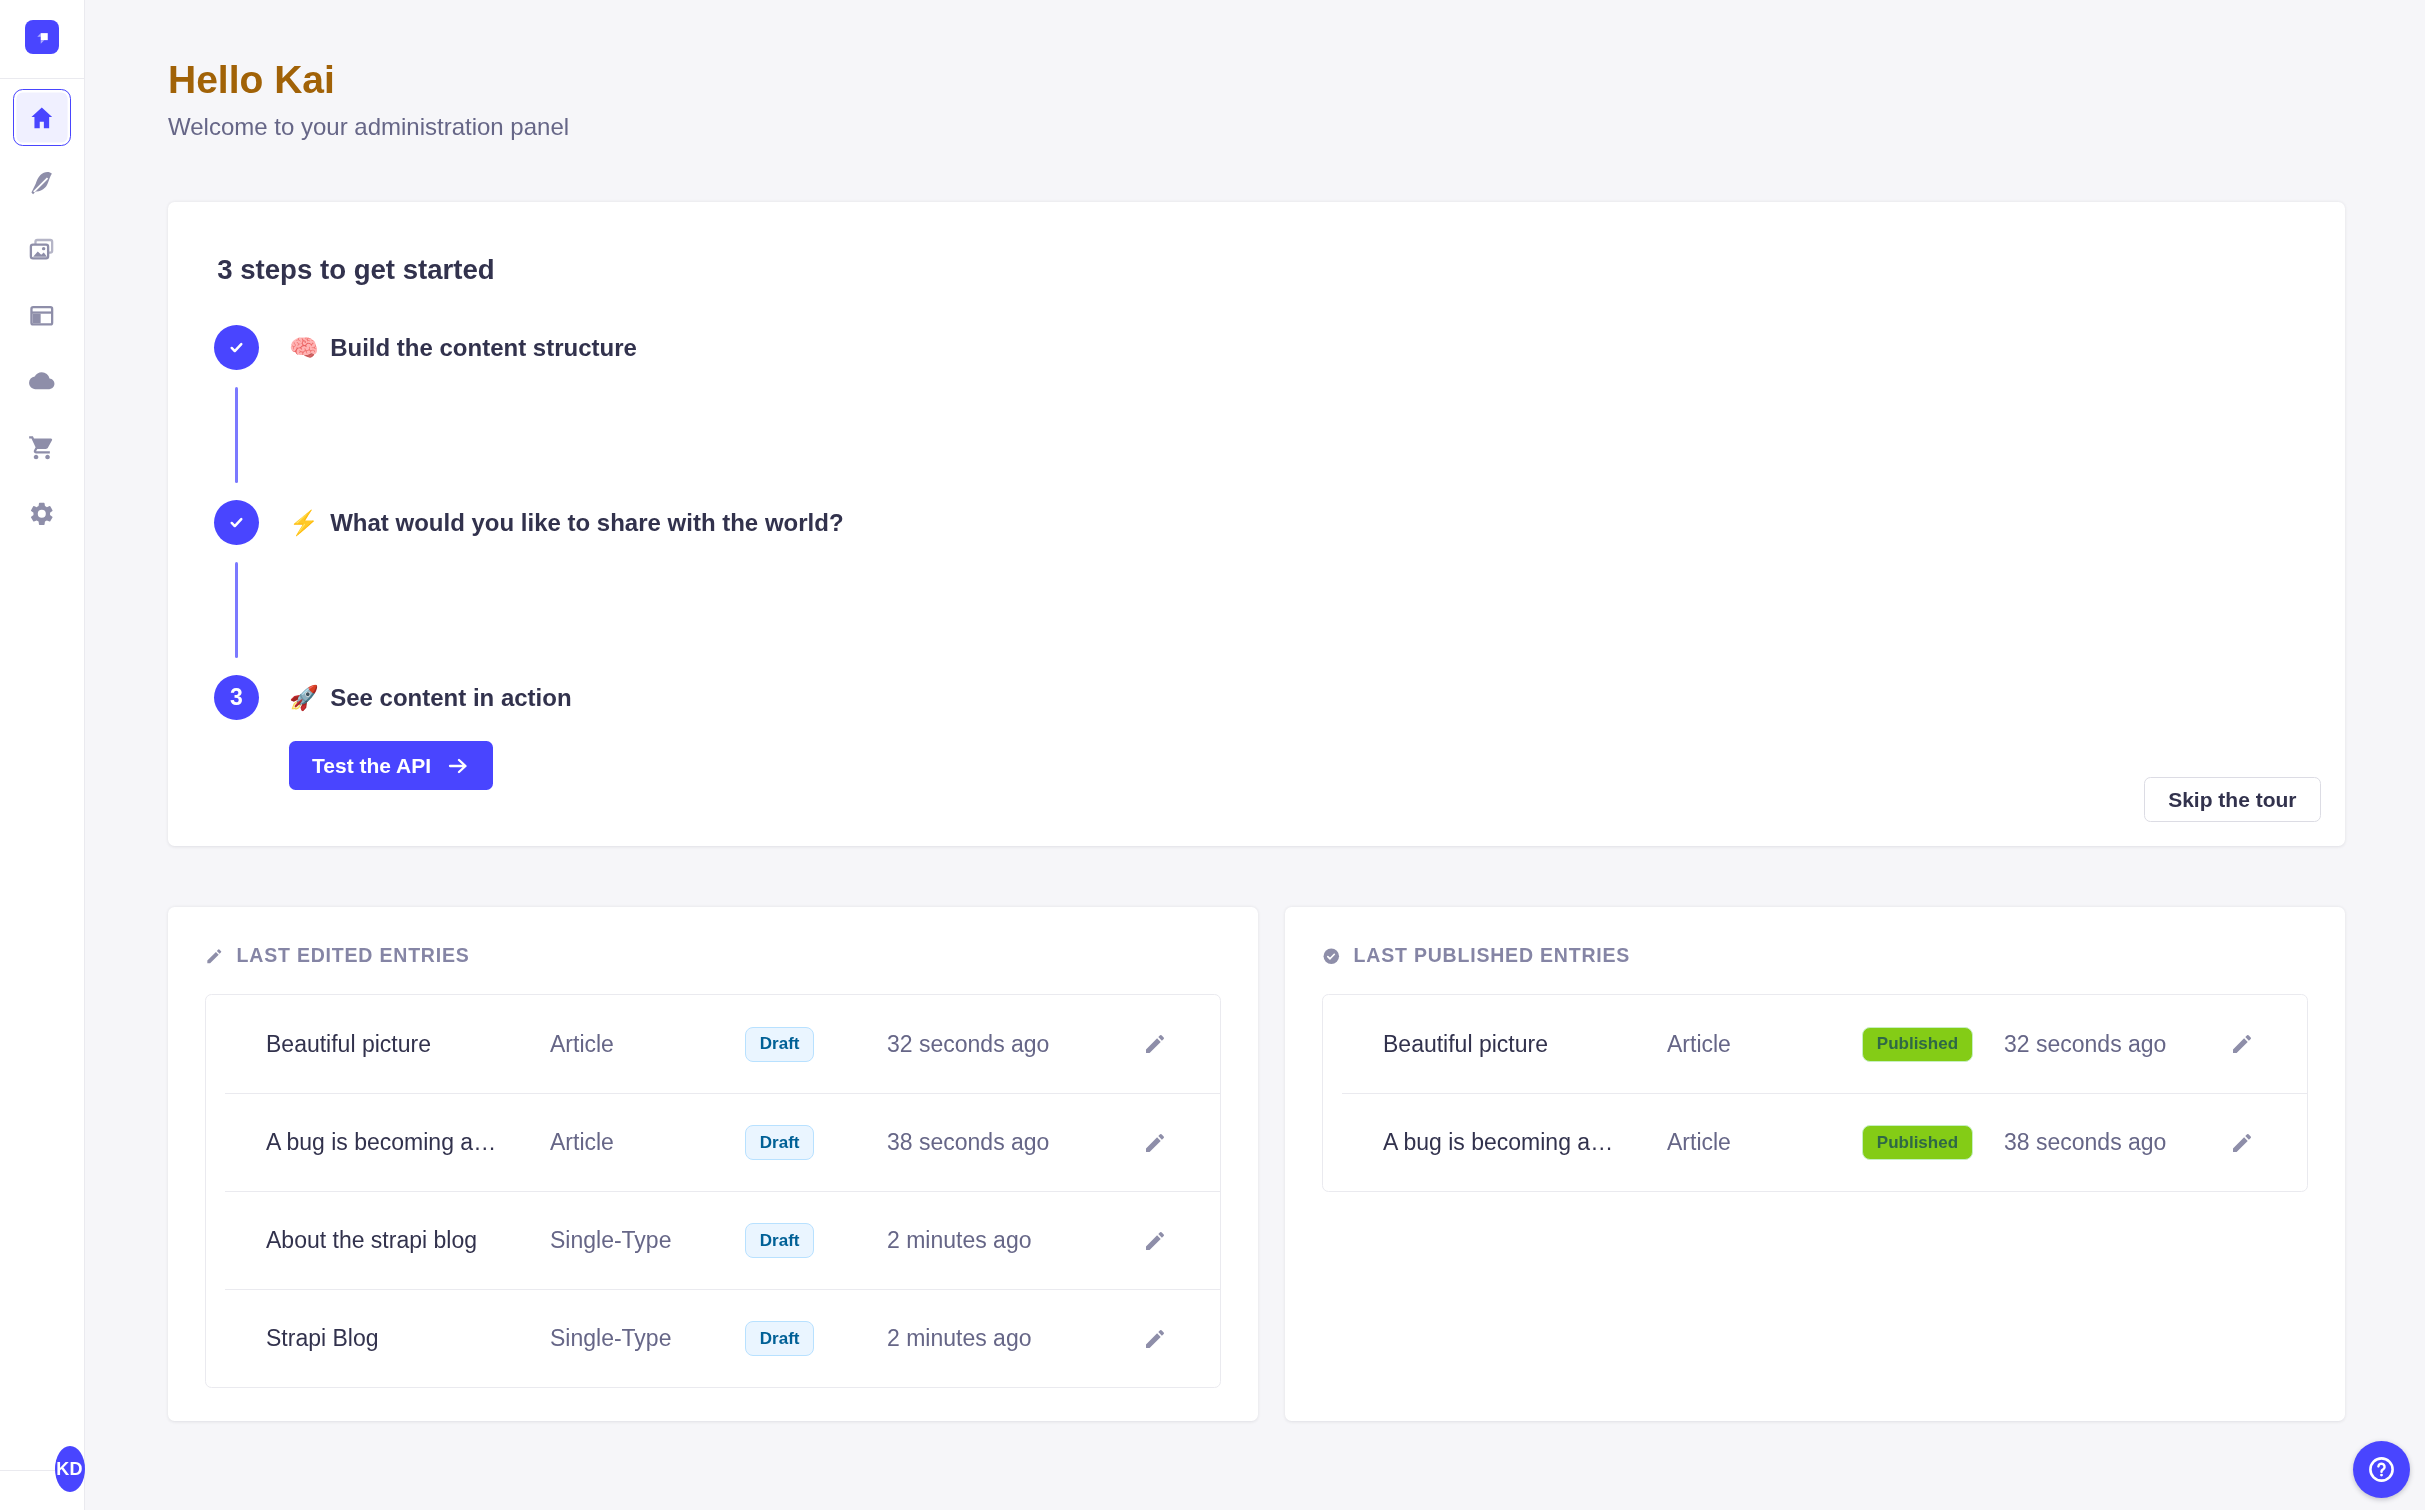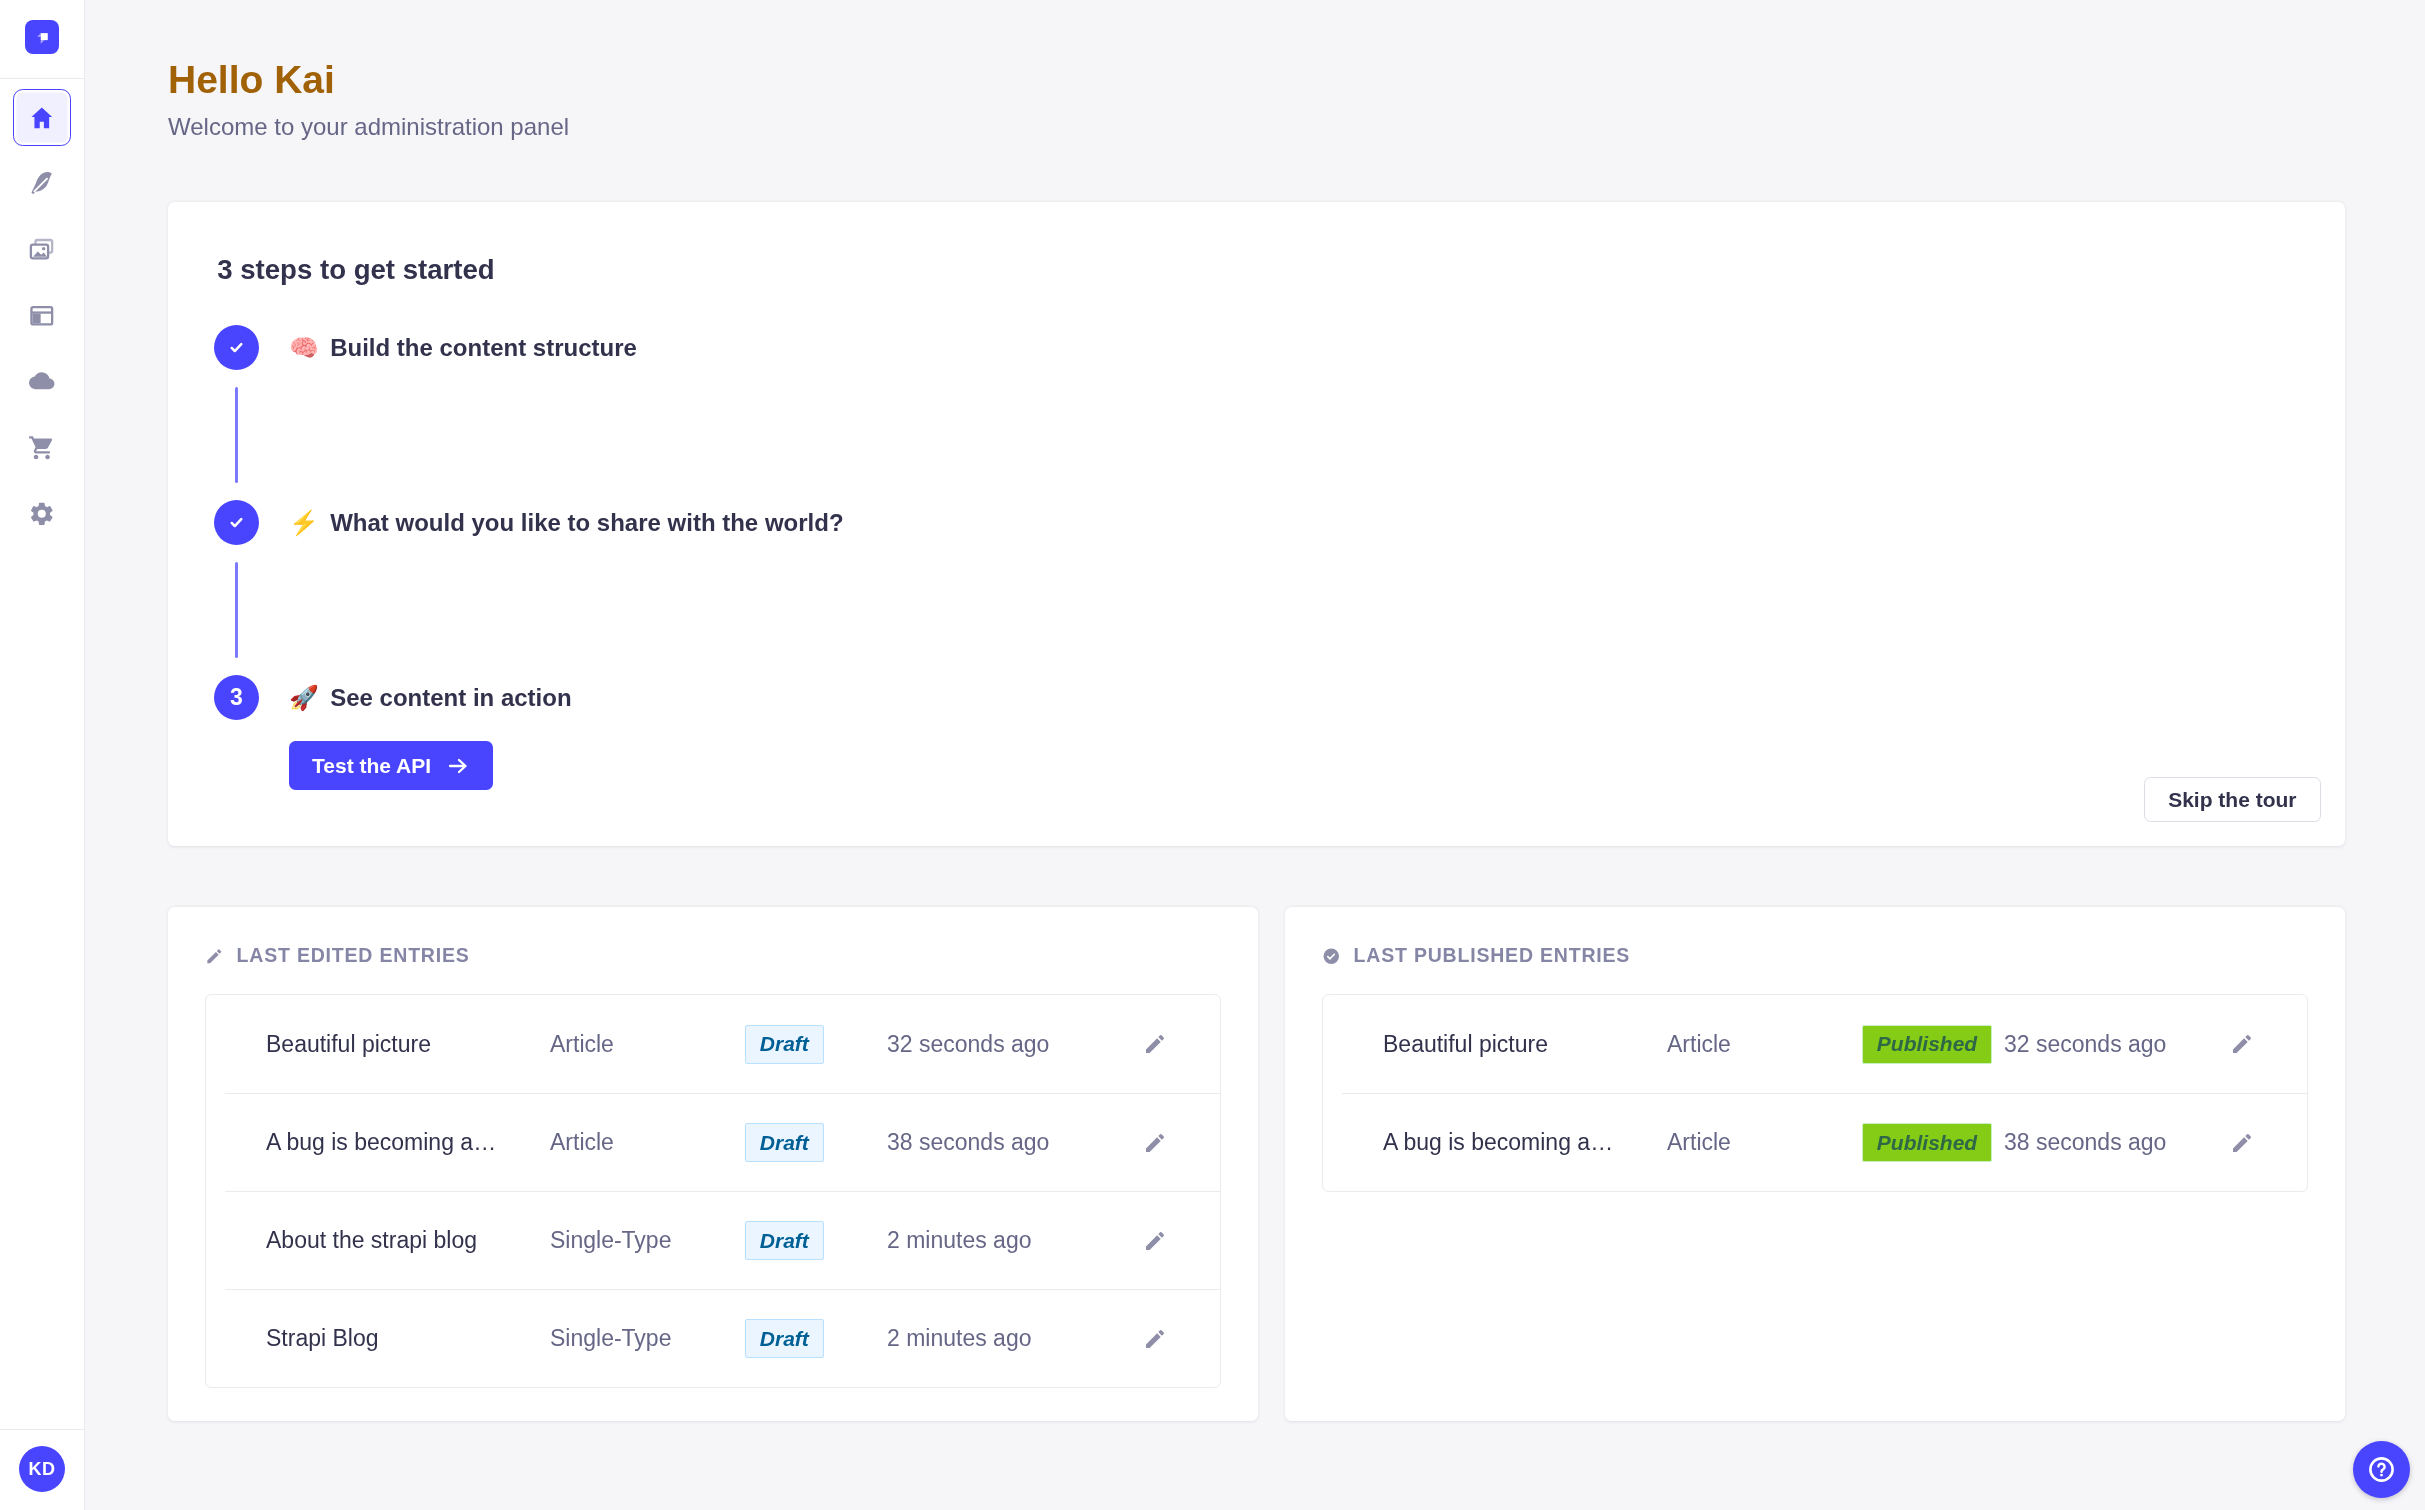--- a/index.html
+++ b/index.html
@@ -27,21 +27,21 @@
   .nav-item {
     width:58px; height:57px; border:none; background:transparent; border-radius:9.7px;
     display:flex; align-items:center; justify-content:center; cursor:pointer;
     color:#8e8ea9; margin-bottom:9px;
   }
   .nav-item svg { width:27.6px; height:27.6px; }
   .nav-item.active {
     background:#f0f0ff; border:1.6px solid #4945ff;
     box-shadow:inset 0 0 0 2.4px #ffffff; color:#4945ff;
   }
-  .sidebar-foot { margin-top:auto; width:85px; display:flex; flex-direction:column; align-items:center; }
+  .sidebar-foot { margin-top:auto; width:85px; display:flex; flex-direction:row; align-items:center; }
   .foot-divider { width:85px; height:0.8px; background:#eaeaef; }
   .avatar {
     width:46px; height:46px; border-radius:50%; background:#4945ff; border:none; cursor:pointer;
     color:#ffffff; font-size:18px; font-weight:bold; letter-spacing:0.4px;
     display:flex; align-items:center; justify-content:center; margin:17px 0 18.6px 0;
     font-family:"Liberation Sans", sans-serif;
   }
 
   
   .main { margin-left:85px; padding:58px 81px 0 83px; }
@@ -94,21 +94,21 @@
   .entries-table { margin-top:27px; border:0.8px solid #eaeaef; border-radius:6.5px; background:#ffffff;padding-left:19px; }
   .entry-row {
     display:grid; grid-template-columns:284px 195px 142px 1fr 36px;
     align-items:center; height:98px; padding:0 41px; cursor:pointer;
   }
   .entry-row + .entry-row { border-top:0.8px solid #eaeaef; }
   .entry-title { font-size:23px; font-weight:500; color:#32324d; white-space:nowrap; overflow:hidden; }
   .entry-type { font-size:23px; color:#666687; }
   .badge {
     display:inline-block; justify-self:start;
-    padding:6.5px 13.8px; border-radius:2px; font-size:21px; font-weight:bold;font-style:italic;
+    padding:6.5px 13.8px; border-radius:8px; font-size:17px; font-weight:bold;
   }
   .badge.draft { background:#eaf5ff; border:0.8px solid #b8e1ff; color:#006096; }
   .badge.published { background:#84cc16; border:0.8px solid #c6f0c2; color:#2f6846; }
   .entry-time { font-size:23px; color:#666687; }
   .edit-button { border:none; background:transparent; cursor:pointer; color:#8e8ea9; padding:0; display:flex; }
   .edit-button svg { width:24px; height:24px; }
 
   
   .help-fab {
     position:absolute; right:16px; bottom:13px; width:57px; height:57px; border-radius:50%;

